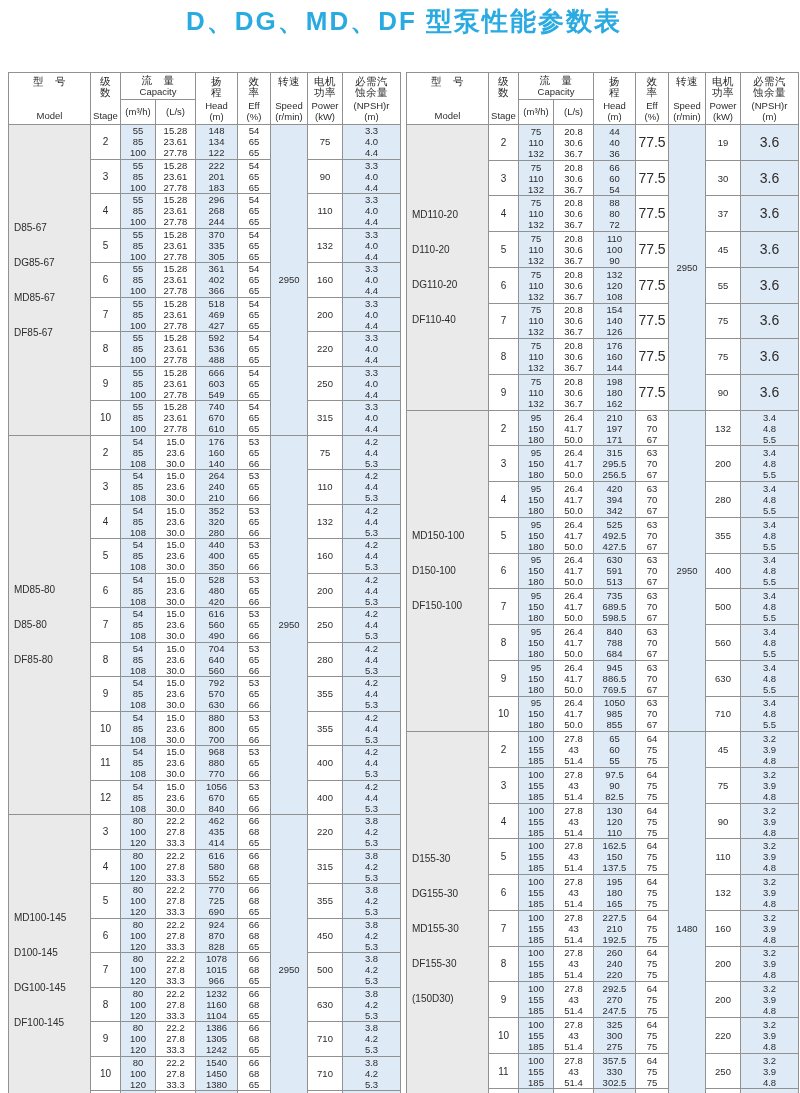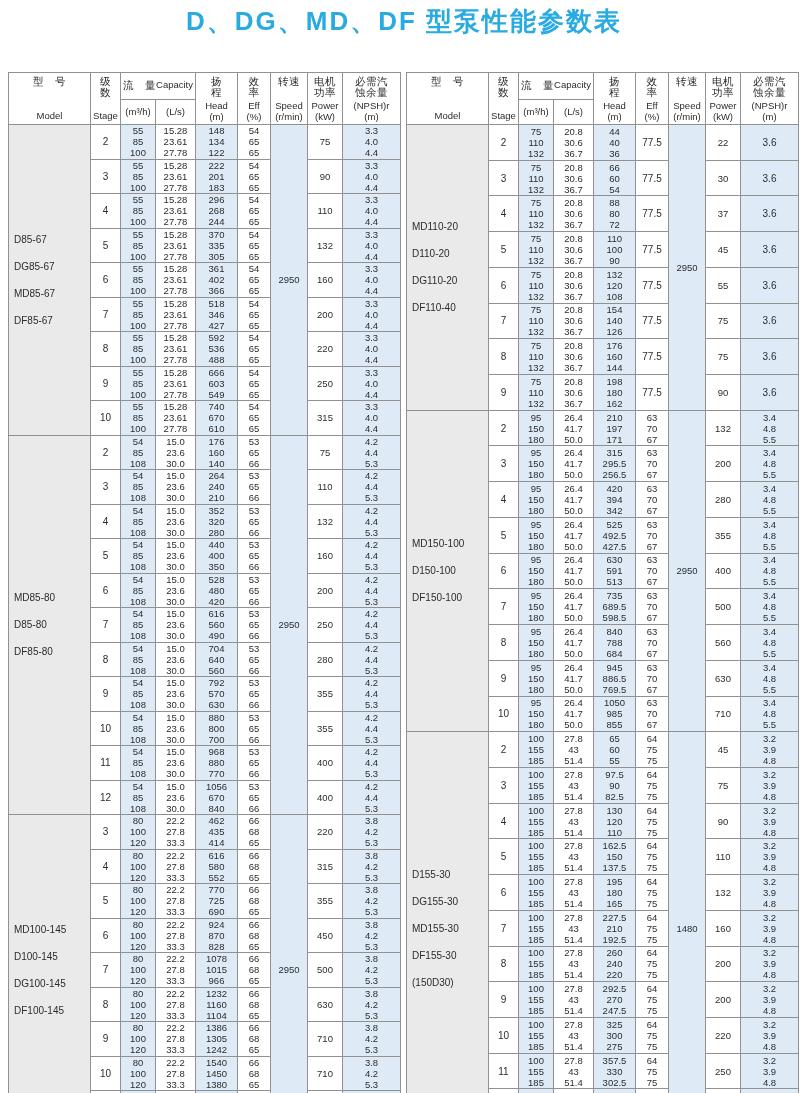--- a/index.html
+++ b/index.html
@@ -8,34 +8,34 @@
   .title { position:absolute; top:0px; left:0; width:100%; margin:4px; text-align:center;
            font-size:26px; font-weight:bold; letter-spacing:2px; color:var(--title,#29abe2); }
   .tables { position:absolute; top:40px; left:8px; display:flex; gap:5px; }
   table.pump { border-collapse:collapse; table-layout:fixed; width:392px;
                border:1.5px solid #6b6b6b;margin-top:32px; }
   table.pump th, table.pump td { border:1px solid var(--border,#919191); padding:0;
                text-align:center; vertical-align:middle; color:#2c2c2c; overflow:hidden; }
   thead th { font-weight:normal; background:#fff; }
   .hc { display:flex; flex-direction:column; justify-content:space-between; align-items:center;
         height:48px; padding:1px 0; box-sizing:border-box; }
-  .hcap { display:flex; justify-content:center; align-items:flex-start; gap:0px; }
+  .hcap { display:flex; flex-direction:column; justify-content:center; align-items:center; gap:0px; }
   .cn { font-size:10.5px; line-height:11.5px; letter-spacing:0.5px; }
   .en { font-size:9.5px; line-height:10.5px; }
   thead tr.h1 { height:27px; } thead tr.h2 { height:25px; }
   tbody tr.stage-row-l { height:34.5px; }
   tbody tr.stage-row-r { height:35.7px; }
   tbody td { font-size:9.5px; line-height:11px; }
   .stack div { line-height:11px; }
-  .single { font-size:10px;text-align:center; }
+  .single { font-size:14px;text-align:center; }
   .stage-num { font-size:10px; }
   .c-m3h, .c-head, .c-speed, .c-npsh { background:var(--shade_blue,#dfeaf7); }
   .c-model { background:var(--shade_gray,#eaeaea); }
   .models { display:flex; flex-direction:column; justify-content:center; align-items:flex-start;
-            gap:16px; padding-left:5px; font-size:10px; text-align:left; }
+            gap:24px; padding-left:5px; font-size:10px; text-align:left; }
 </style>
 </head>
 <body>
 
 <div class="page">
   <h1 class="title">D、DG、MD、DF 型泵性能参数表</h1>
   <div class="tables">
     <table class="pump" id="table-left">
         <colgroup>
           <col style="width:82px">
@@ -351,21 +351,21 @@
             <td class="c-ls">
               <div class="stack ">
                 <div>15.28</div>
                 <div>23.61</div>
                 <div>27.78</div>
               </div>
             </td>
             <td class="c-head">
               <div class="stack ">
                 <div>518</div>
-                <div>346</div>
+                <div>469</div>
                 <div>427</div>
               </div>
             </td>
             <td class="c-eff">
               <div class="stack ">
                 <div>54</div>
                 <div>65</div>
                 <div>65</div>
               </div>
             </td>
@@ -1421,21 +1421,21 @@
               <div class="stack ">
                 <div>44</div>
                 <div>40</div>
                 <div>36</div>
               </div>
             </td>
             <td class="c-eff">
               <div class="single">77.5</div>
             </td>
             <td rowspan="8" class="c-speed">2950</td>
-            <td class="c-power">22</td>
+            <td class="c-power">19</td>
             <td class="c-npsh">
               <div class="single">3.6</div>
             </td>
           </tr>
           <tr class="stage-row-r">
             <td class="stage-num">3</td>
             <td class="c-m3h">
               <div class="stack ">
                 <div>75</div>
                 <div>110</div>

